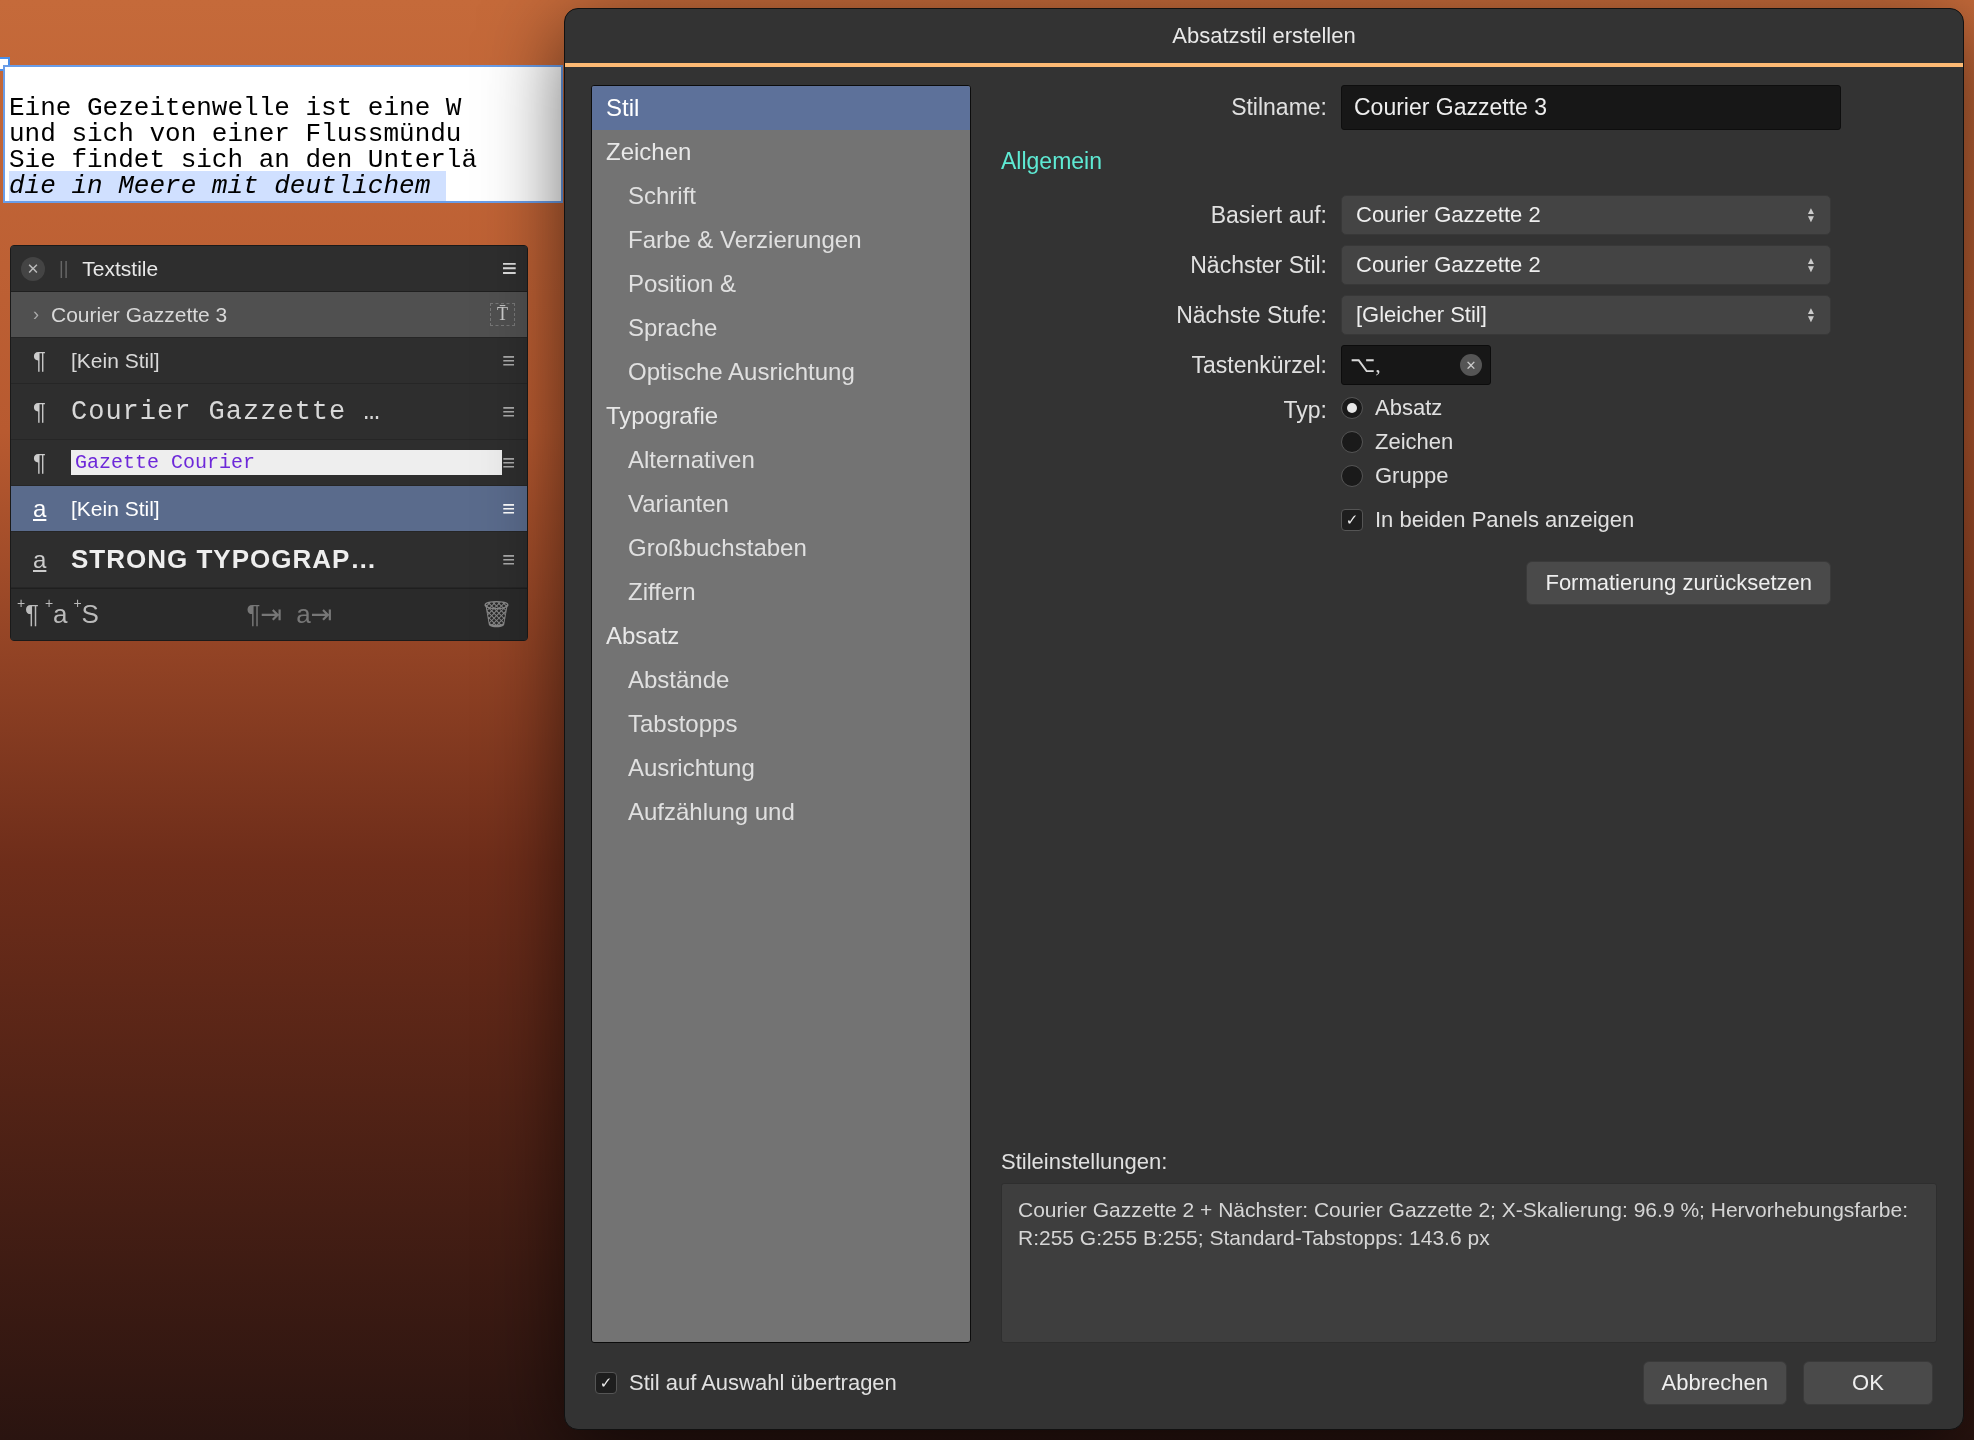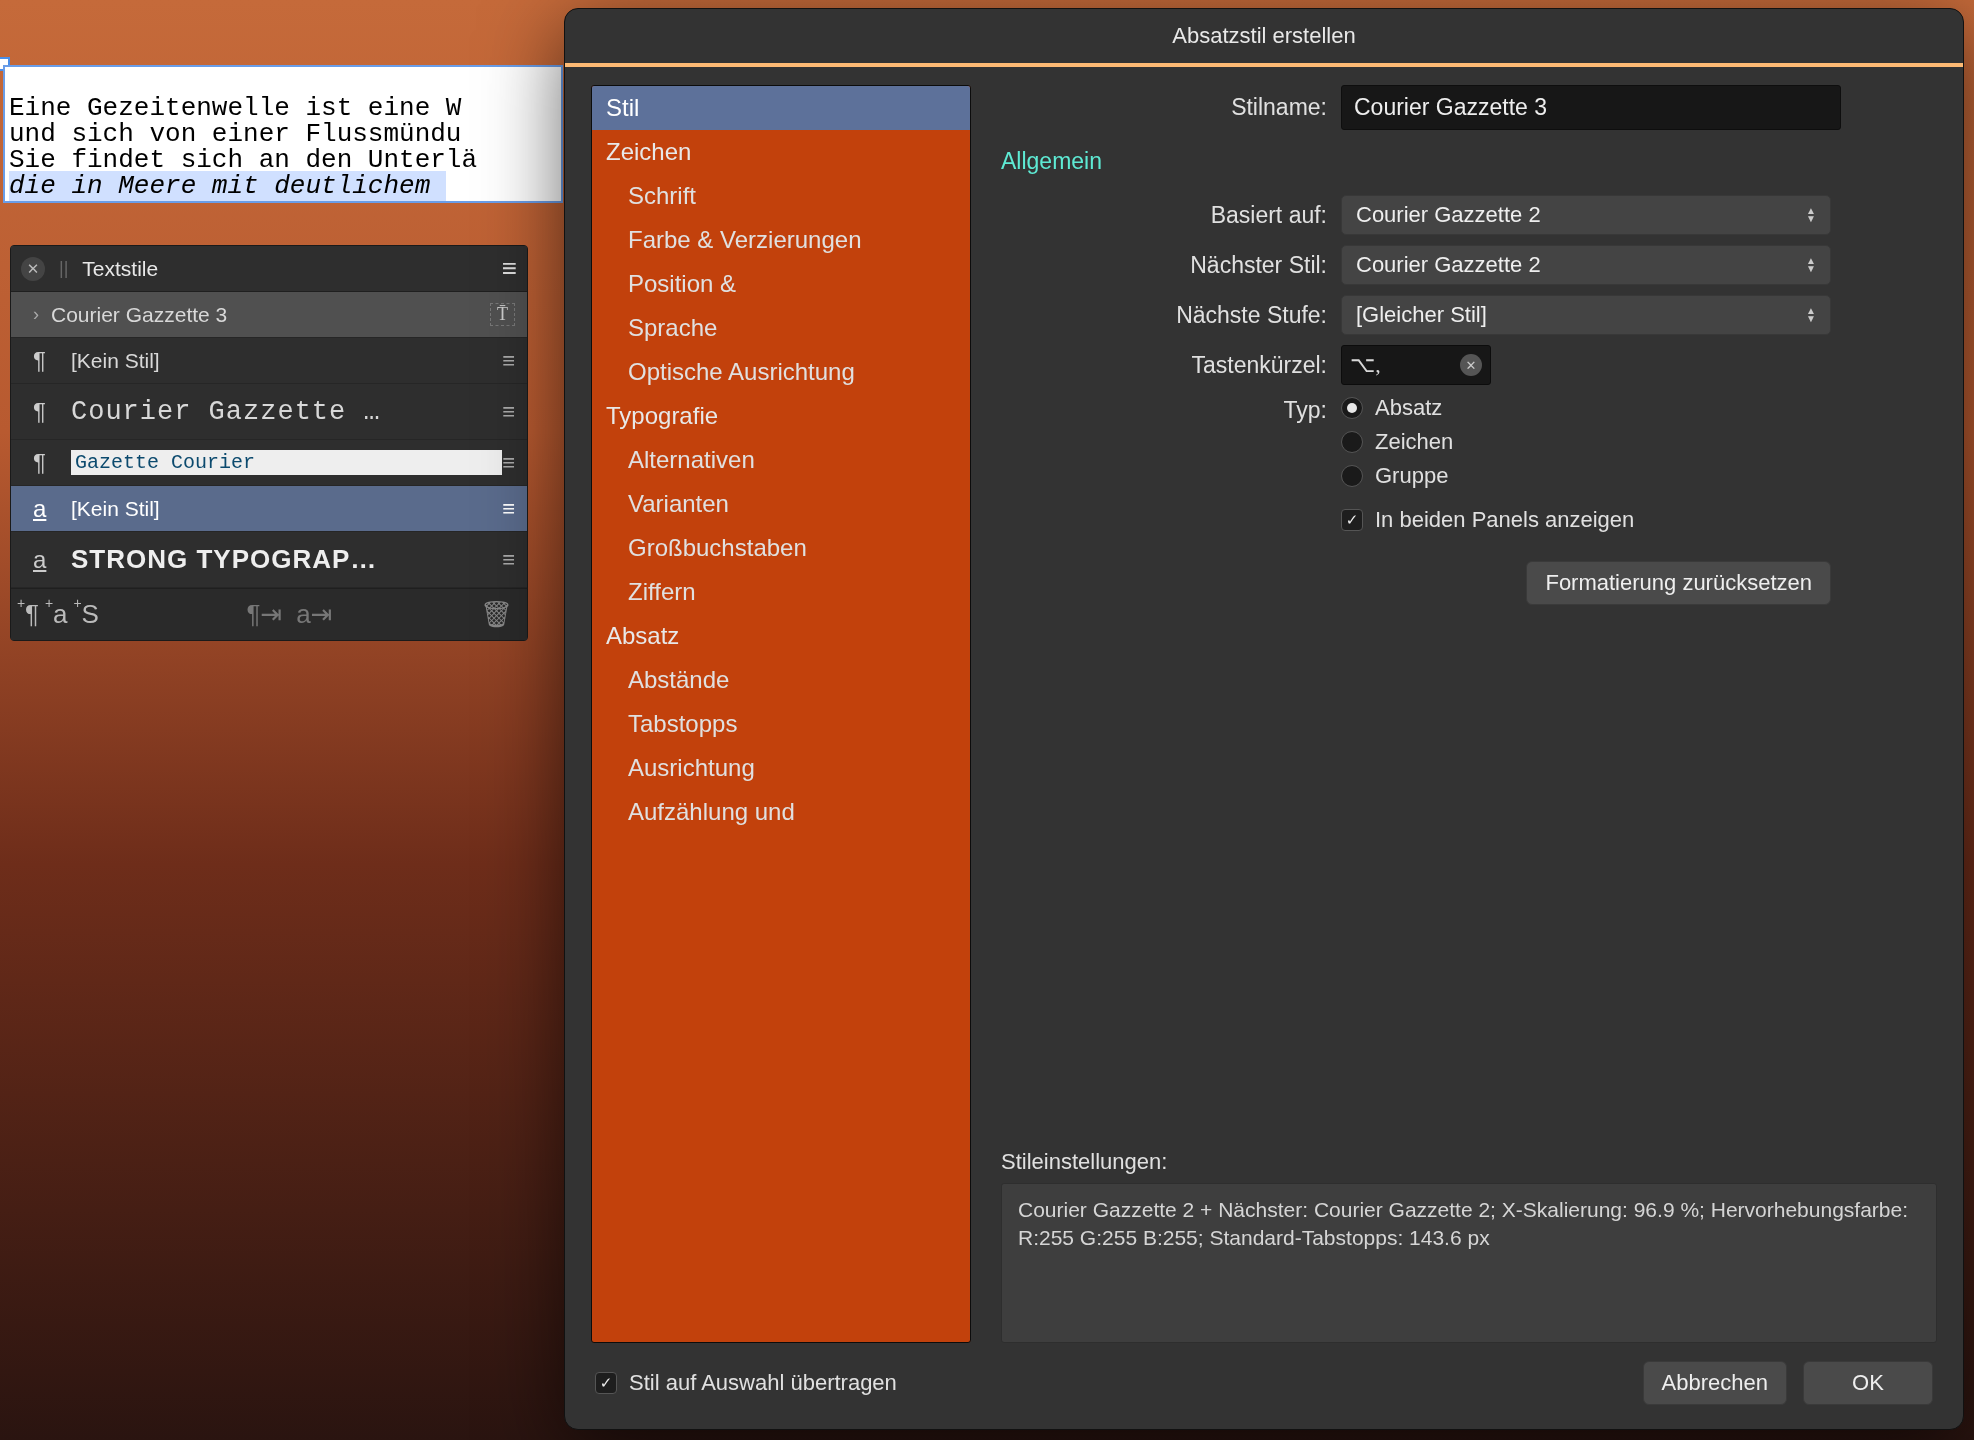--- a/index.html
+++ b/index.html
@@ -87,21 +87,21 @@
     border-bottom: 1px solid #262626;
     position: relative;
   }
   .panel-row.selected { background: #505050; }
   .panel-row .chev { color: #aaa; margin-right: 12px; font-size: 18px; }
   .panel-row .icon { width: 28px; color: #ccc; font-size: 24px; margin-right: 10px; }
   .panel-row .icon.underline { text-decoration: underline; }
   .panel-row .label { color: #d8d8d8; flex: 1; white-space: nowrap; overflow: hidden; text-overflow: ellipsis; }
   .panel-row .label.mono { font-family: "Courier New", monospace; font-size: 27px; letter-spacing: 1px;}
   .panel-row .label.strong { font-weight: 900; color: #eee; font-size: 26px; letter-spacing: 1px; }
-  .panel-row .label.editing { background: #eee; color: #0c4a6e; padding: 1px 4px; font-family: "Courier New", monospace; font-size: 20px;}
+  .panel-row .label.editing { background: #eee; color: #6d28d9; padding: 1px 4px; font-family: "Courier New", monospace; font-size: 20px;}
   .panel-row .menu { margin-left: auto; color: #aaa; font-size: 22px; }
   .panel-row .t-icon {
     margin-left: auto;
     border: 1px dashed #777;
     padding: 0px 6px;
     color: #ccc;
     font-size: 18px;
     font-family: serif;
   }
   .panel-row.char-sel { background: #5a6b8c; color: #fff; }
@@ -151,21 +151,21 @@
   }
   .dialog-body {
     flex: 1;
     display: flex;
     padding: 18px 26px 0 26px;
     gap: 30px;
     overflow: hidden;
   }
   .sidebar {
     width: 380px;
-    background: #c2410c;
+    background: #737373;
     border: 1px solid #0c0c0c;
     border-radius: 3px;
     overflow-y: auto;
     padding-bottom: 400px;
   }
   .sb-item {
     padding: 6px 14px;
     color: #e8e8e8;
     font-size: 24px;
     line-height: 32px;

